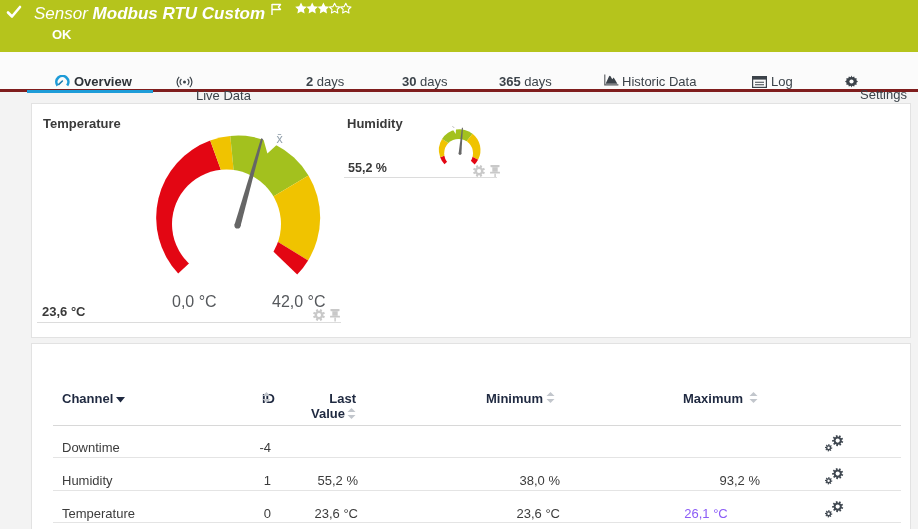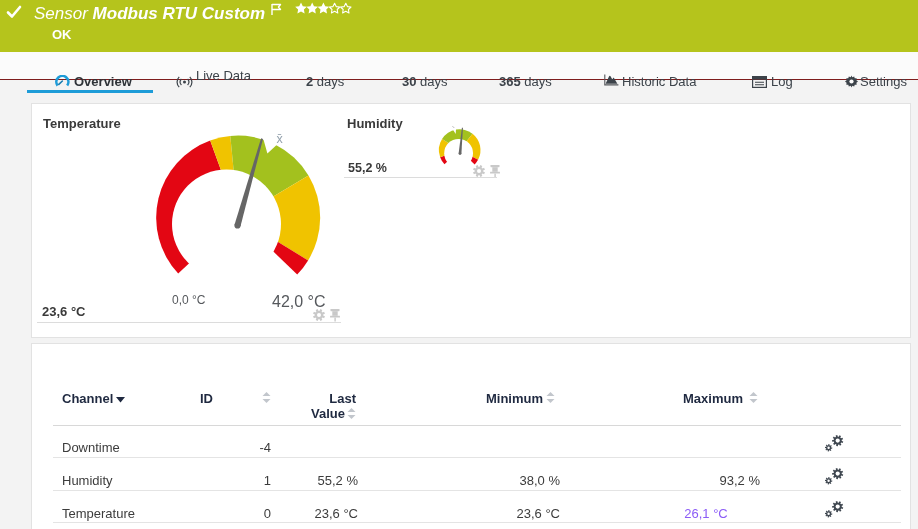--- a/index.html
+++ b/index.html
@@ -27,39 +27,39 @@
       <path d="M28.4 0.5 L30.2 4.2 L34.2 4.7 L31.3 7.5 L32 11.5 L28.4 9.5 L24.8 11.5 L25.5 7.5 L22.6 4.7 L26.6 4.2 Z"></path>
     </g>
     <g fill="none" stroke="#fff" stroke-width="1.1" stroke-linejoin="round">
       <path d="M39.6 1.3 L41.2 4.6 L44.8 5 L42.2 7.5 L42.8 11 L39.6 9.3 L36.4 11 L37 7.5 L34.4 5 L38 4.6 Z"></path>
       <path d="M50.8 1.3 L52.4 4.6 L56 5 L53.4 7.5 L54 11 L50.8 9.3 L47.6 11 L48.2 7.5 L45.6 5 L49.2 4.6 Z"></path>
     </g>
   </svg>
   <div class="abs" style="left:52px;top:27px;font-size:13px;font-weight:bold;color:#fff;">OK</div>
 </div>
 
-<div class="abs" style="left:0;top:52px;width:918px;height:28px;background:#fbfbfb;border-bottom:1px solid #7f1d1d;font-size:13px;color:#3c434a;">
+<div class="abs" style="left:0;top:52px;width:918px;height:40px;background:#fbfbfb;border-bottom:3px solid #7f1d1d;font-size:13px;color:#3c434a;">
 
   <svg class="abs" style="left:55px;top:23px;" width="15" height="12" viewBox="0 0 15 12">
     <path d="M12.2 10.5 A6 6 0 1 0 2.6 10.6" stroke="#1e9cd8" stroke-width="2.6" fill="none"></path>
     <path d="M7.4 6 L3.8 9.4" stroke="#1b7db0" stroke-width="1.6" stroke-linecap="round"></path>
   </svg>
   <div class="abs" style="left:74px;top:22px;font-weight:bold;color:#2e3338;">Overview</div>
   <div class="abs" style="left:27px;top:38px;width:126px;height:3px;background:#1e9cd8;"></div>
 
   <svg class="abs" style="left:176px;top:23px;" width="17" height="14" viewBox="0 0 17 14">
     <g stroke="#3c434a" fill="none" stroke-width="1.2">
       <circle cx="8.5" cy="7" r="1.5" fill="#3c434a" stroke="none"></circle>
       <path d="M5.4 4 a4.4 4.4 0 0 0 0 6"></path>
       <path d="M11.6 4 a4.4 4.4 0 0 1 0 6"></path>
       <path d="M3.2 1.8 a7.4 7.4 0 0 0 0 10.4"></path>
       <path d="M13.8 1.8 a7.4 7.4 0 0 1 0 10.4"></path>
     </g>
   </svg>
-  <div class="abs" style="left:196px;top:16px;">Live Data</div>
+  <div class="abs" style="left:196px;top:36px;">Live Data</div>
 
   <div class="abs" style="left:306px;top:22px;"><b>2</b>&nbsp;days</div>
 
   <div class="abs" style="left:402px;top:22px;"><b>30</b>&nbsp;days</div>
 
   <div class="abs" style="left:499px;top:22px;"><b>365</b>&nbsp;days</div>
 
   <svg class="abs" style="left:603px;top:22px;" width="17" height="13" viewBox="0 0 17 13">
     <path d="M2.6 9.8 L6.1 2.2 Q6.9 1.1 7.7 2.4 L9.2 5.3 L10.7 3.6 L14.4 9.8 Z" fill="#3c434a"></path>
     <path d="M1.8 0.5 L1.8 10.4 M1.2 10.9 L15.4 10.9" stroke="#55585c" stroke-width="1.1" fill="none"></path>
@@ -70,40 +70,40 @@
     <rect x="0.6" y="0.6" width="13.8" height="10.8" stroke="#3c434a" stroke-width="1.2" fill="none"></rect>
     <rect x="0.6" y="0.6" width="13.8" height="3" fill="#3c434a"></rect>
     <path d="M3 6.2 H12 M3 8.7 H12" stroke="#3c434a" stroke-width="1.1"></path>
   </svg>
   <div class="abs" style="left:771px;top:22px;">Log</div>
 
   <svg class="abs" style="left:845px;top:23px;" width="13" height="13" viewBox="0 0 13 13">
     <path d="M6.5 0.5 L7.3 2.3 L9.2 1.6 L9.7 3.3 L11.7 3.3 L11.4 5.2 L13 6.5 L11.4 7.8 L11.7 9.7 L9.7 9.7 L9.2 11.4 L7.3 10.7 L6.5 12.5 L5.7 10.7 L3.8 11.4 L3.3 9.7 L1.3 9.7 L1.6 7.8 L0 6.5 L1.6 5.2 L1.3 3.3 L3.3 3.3 L3.8 1.6 L5.7 2.3 Z" fill="#3c434a"></path>
     <circle cx="6.5" cy="6.5" r="2.1" fill="#fbfbfb"></circle>
   </svg>
-  <div class="abs" style="left:860px;top:22px;">Settings</div>
+  <div class="abs" style="left:860px;top:35px;">Settings</div>
 </div>
 
 <div class="abs" style="left:31px;top:103px;width:880px;height:235px;background:#fff;border:1px solid #e2e2e2;">
   <div class="abs" style="left:11px;top:12px;font-size:13px;font-weight:bold;color:#3a3a3a;">Temperature</div>
 
   <svg class="abs" style="left:108px;top:16px;" width="190" height="185" viewBox="0 0 190 185">
     <path d="M98.2 97.6 L38.2 153.5 A82 82 0 0 1 70.2 20.5 Z" fill="#e30613"></path>
     <path d="M98.2 97.6 L70.2 20.5 A82 82 0 0 1 90.3 16.0 Z" fill="#f0c300"></path>
     <path d="M98.2 97.6 L90.3 16.0 A82 82 0 0 1 168.5 55.4 Z" fill="#a3c11e"></path>
     <path d="M98.2 97.6 L168.5 55.4 A82 82 0 0 1 168.1 140.4 Z" fill="#f0c300"></path>
     <path d="M98.2 97.6 L168.1 140.4 A82 82 0 0 1 157.2 154.6 Z" fill="#e30613"></path>
     <circle cx="86.5" cy="104" r="54.5" fill="#fff"></circle>
     <path d="M123.2 18.4 L138.5 23.3 L127.4 33.5 Z" fill="#fff"></path>
     <path d="M94.5 104.7 L121.1 18.3 L123.0 18.9 L100.5 106.3 Z" fill="#666"></path>
     <circle cx="97.5" cy="105.5" r="3.1" fill="#666"></circle>
     <text x="136.5" y="22.5" font-size="12.5" fill="#93a1ad" font-family="Liberation Sans">x̄</text>
   </svg>
 
-  <div class="abs" style="left:140px;top:189px;font-size:12px;color:#55585c;">0,0 °C</div>
+  <div class="abs" style="left:140px;top:189px;font-size:16px;color:#55585c;">0,0 °C</div>
   <div class="abs" style="left:240px;top:189px;font-size:16px;color:#55585c;">42,0 °C</div>
   <div class="abs" style="left:10px;top:200px;font-size:13px;font-weight:bold;color:#3a3a3a;">23,6 °C</div>
   <svg class="abs" style="left:281px;top:204px;" width="28" height="14" viewBox="0 0 28 13">
     <g fill="#c9c9c9">
       <path d="M11.98 7.72 L11.11 9.84 L9.56 9.08 L8.60 10.05 L9.36 11.59 L7.25 12.47 L6.69 10.85 L5.33 10.85 L4.78 12.48 L2.66 11.61 L3.42 10.06 L2.45 9.10 L0.91 9.86 L0.03 7.75 L1.65 7.19 L1.65 5.83 L0.02 5.28 L0.89 3.16 L2.44 3.92 L3.40 2.95 L2.64 1.41 L4.75 0.53 L5.31 2.15 L6.67 2.15 L7.22 0.52 L9.34 1.39 L8.58 2.94 L9.55 3.90 L11.09 3.14 L11.97 5.25 L10.35 5.81 L10.35 7.17 Z"></path>
         <circle cx="6" cy="6.5" r="2" fill="#fff"></circle>
       <rect x="17.5" y="0.5" width="9" height="2.2" rx="0.4"></rect>
       <rect x="19.3" y="2.7" width="5.4" height="4.6"></rect>
       <rect x="17" y="7.3" width="10" height="1.8" rx="0.4"></rect>
       <rect x="21.4" y="9.1" width="1.4" height="3.9"></rect>
@@ -137,21 +137,21 @@
   </svg>
   <div class="abs" style="left:312px;top:73px;width:153px;height:1px;background:#dcdcdc;"></div>
 </div>
 
 <div class="abs" style="left:31px;top:343px;width:880px;height:200px;background:#fff;border:1px solid #e2e2e2;font-size:13px;">
 
   <div class="abs" style="left:30px;top:47px;font-weight:bold;color:#1f2940;">Channel</div>
   <svg class="abs" style="left:84px;top:53px;" width="10" height="6" viewBox="0 0 10 6">
       <path d="M0 0 H9 L4.5 5.5 Z" fill="#1f2940"></path>
     </svg>
-  <div class="abs" style="left:168px;top:47px;width:47px;text-align:left;font-weight:bold;color:#1f2940;">ID</div>
+  <div class="abs" style="left:196px;top:47px;width:47px;text-align:right;font-weight:bold;color:#1f2940;">ID</div>
   <svg class="abs" style="left:230px;top:48px;" width="9" height="11" viewBox="0 0 9 11">
       <path d="M0.5 4 L4.5 0 L8.5 4 Z M0.5 7 L4.5 11 L8.5 7 Z" fill="#c2c6cc"></path>
     </svg>
   <div class="abs" style="left:250px;top:47px;width:74px;text-align:right;font-weight:bold;color:#1f2940;">Last</div>
   <div class="abs" style="left:250px;top:62px;width:63px;text-align:right;font-weight:bold;color:#1f2940;">Value</div>
   <svg class="abs" style="left:315px;top:64px;" width="9" height="11" viewBox="0 0 9 11">
       <path d="M0.5 4 L4.5 0 L8.5 4 Z M0.5 7 L4.5 11 L8.5 7 Z" fill="#c2c6cc"></path>
     </svg>
   <div class="abs" style="left:420px;top:47px;width:91px;text-align:right;font-weight:bold;color:#1f2940;">Minimum</div>
   <svg class="abs" style="left:514px;top:48px;" width="9" height="11" viewBox="0 0 9 11">

